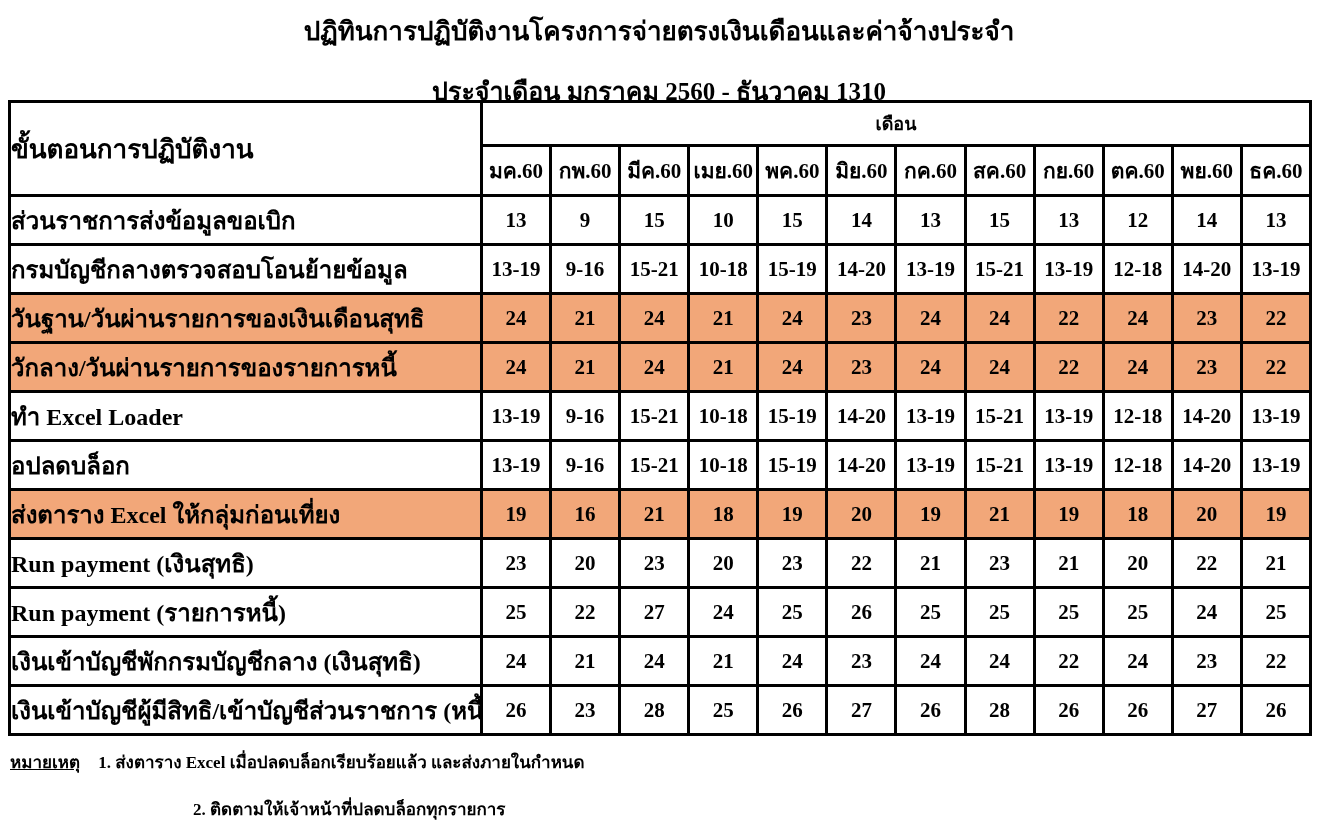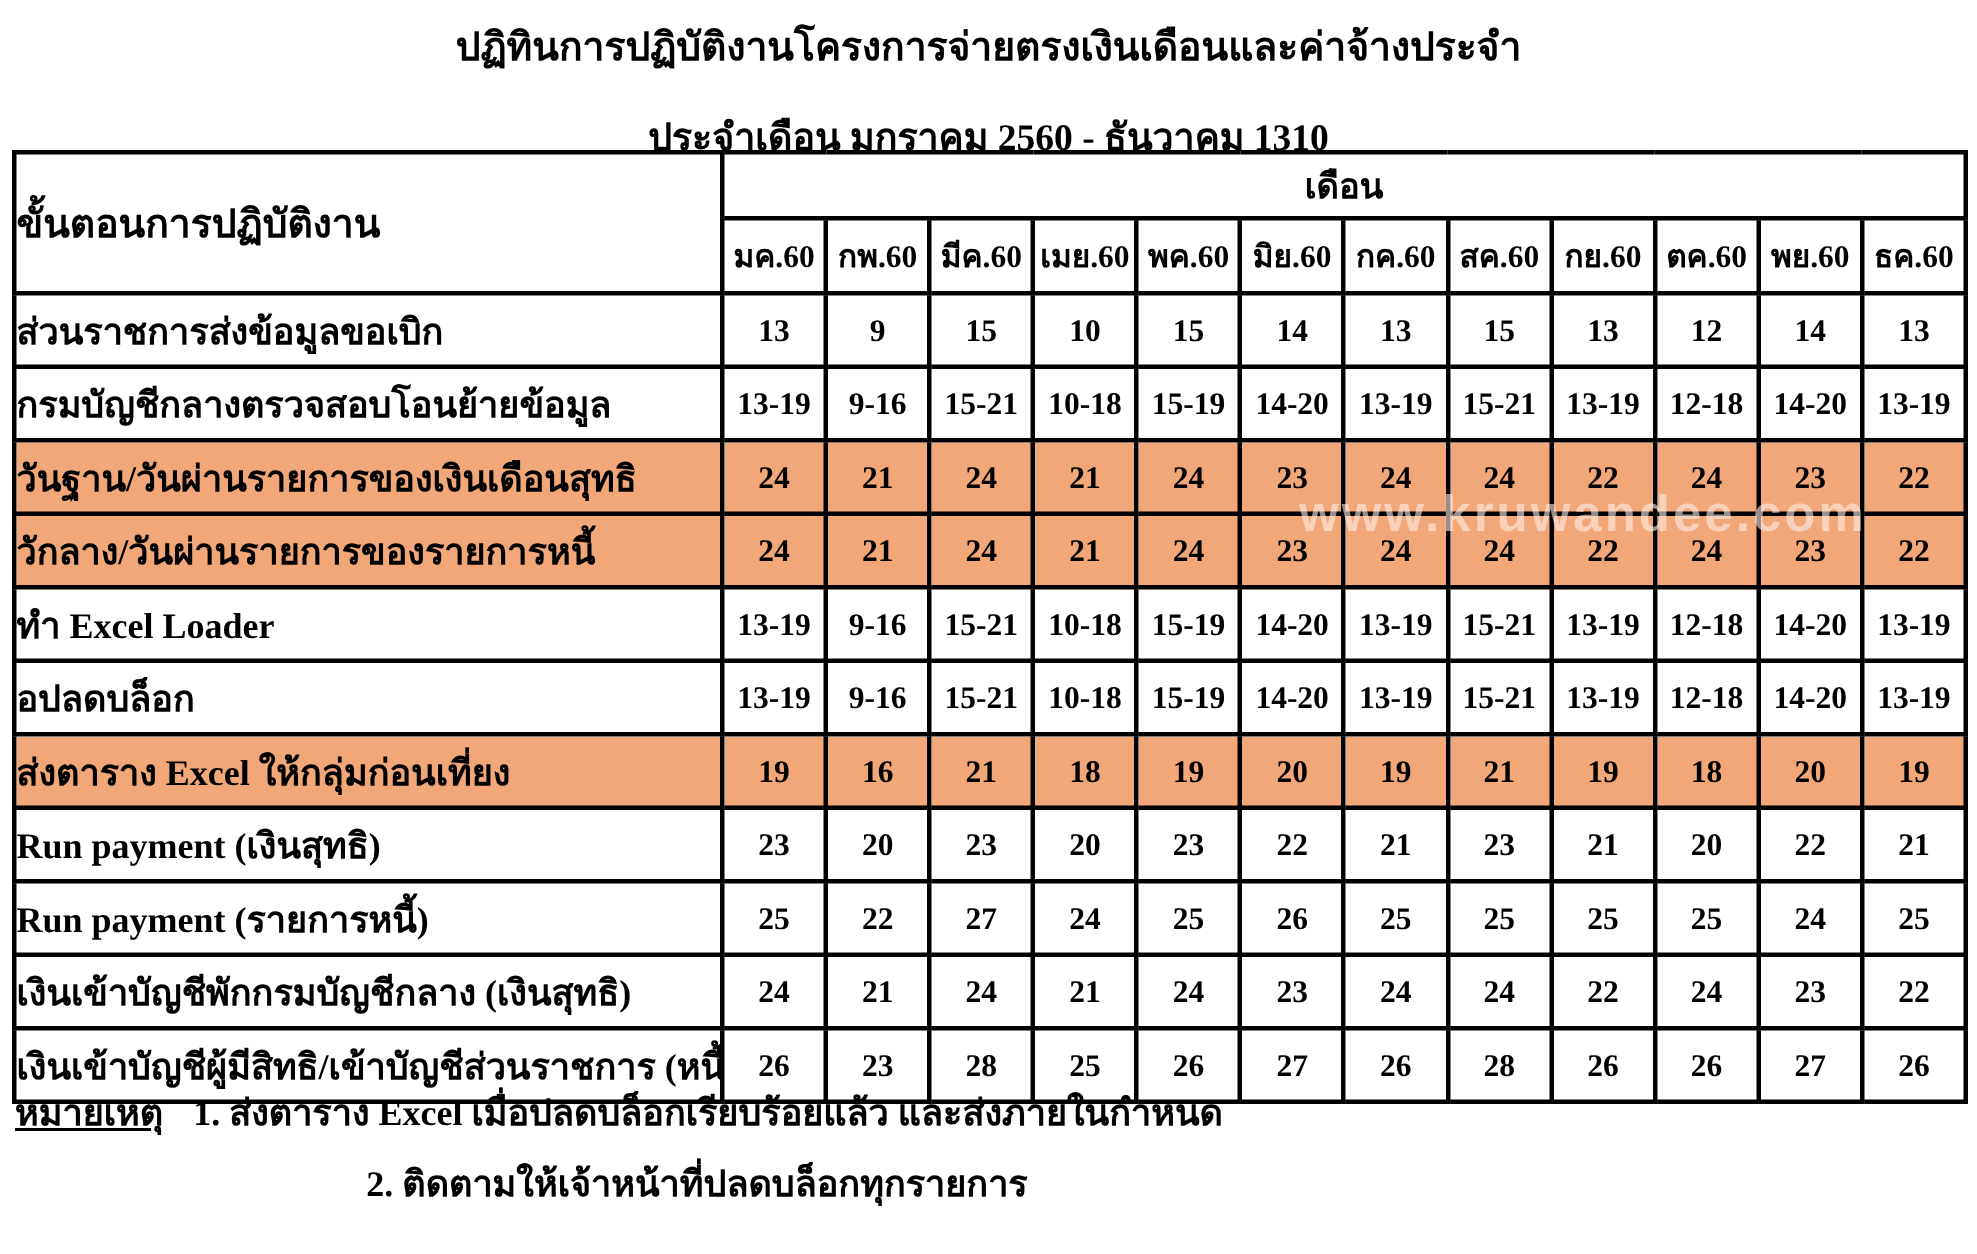--- a/index.html
+++ b/index.html
@@ -37,21 +37,21 @@
     white-space: nowrap;
   }
   col.step-col { width: 472px; }
 
   th.step-h {
     font-size: 26px;
     text-align: left;
     vertical-align: middle;
   }
   th.month-group {
-    font-size: 23px;
+    font-size: 18px;
     height: 44px;
     text-align: center;
     vertical-align: middle;
   }
   th.month-h {
     font-size: 21px;
     height: 50px;
     text-align: center;
     vertical-align: middle;
   }
@@ -73,22 +73,22 @@
     position: absolute;
     left: 866px; top: 324px;
     font-family: "Liberation Sans", "DejaVu Sans", sans-serif;
     font-size: 34px; font-weight: bold;
     letter-spacing: 2px;
     color: rgba(255, 237, 232, 0.60);
     pointer-events: none;
   }
 
   .notes {
-    position: absolute; left: 10px; top: 728px;
-    font-size: 24px; font-weight: bold;
+    position: absolute; left: 10px; top: 748px;
+    font-size: 17px; font-weight: bold;
   }
   .note-line { line-height: 30px; }
   .note-label { text-decoration: underline; margin-right: 14px; }
   .note-line.second { margin-top: 17px; padding-left: 104px; text-align: center; }
 </style>
 </head>
 <body>
 
 <div class="page">
 
@@ -281,21 +281,20 @@
           <td class="val">26</td>
           <td class="val">28</td>
           <td class="val">26</td>
           <td class="val">26</td>
           <td class="val">27</td>
           <td class="val">26</td>
         </tr>
       </tbody>
   </table>
 
-  <div class="watermark">www.kruwandee.com</div>
 
   <div class="notes">
     <div class="note-line">
       <span class="note-label">หมายเหตุ</span>
       <span>1. ส่งตาราง Excel เมื่อปลดบล็อกเรียบร้อยแล้ว และส่งภายในกำหนด</span>
     </div>
     <div class="note-line second">
       <span>2. ติดตามให้เจ้าหน้าที่ปลดบล็อกทุกรายการ</span>
     </div>
   </div>

